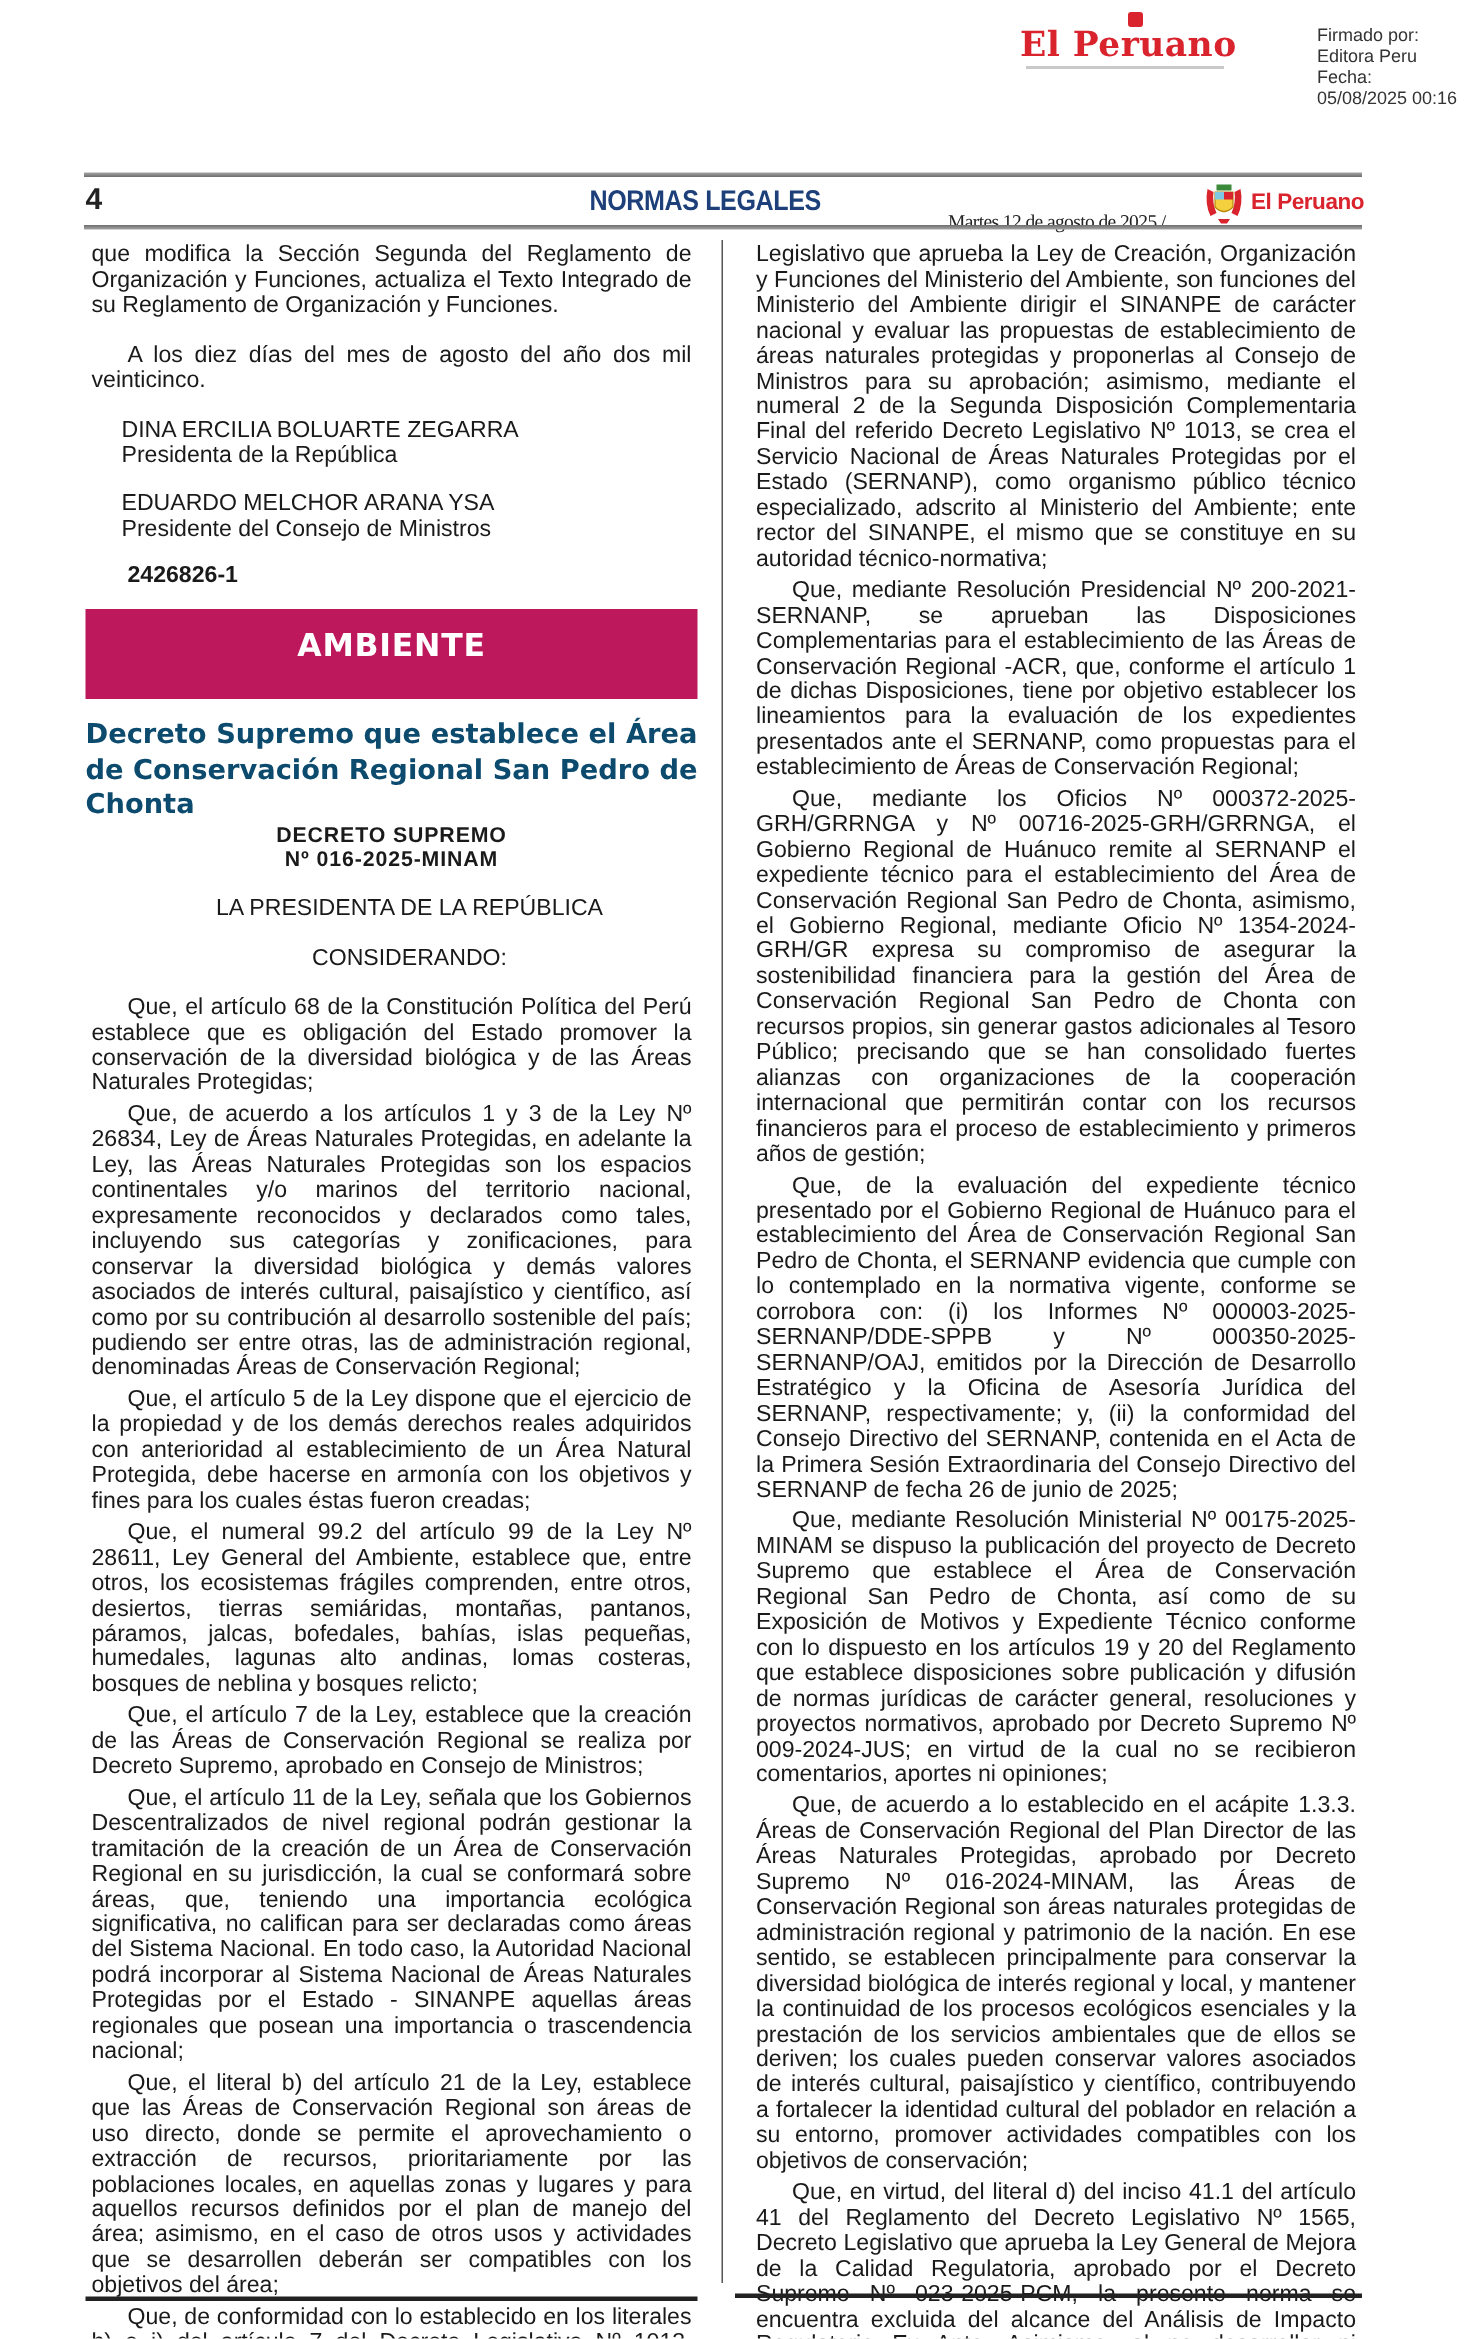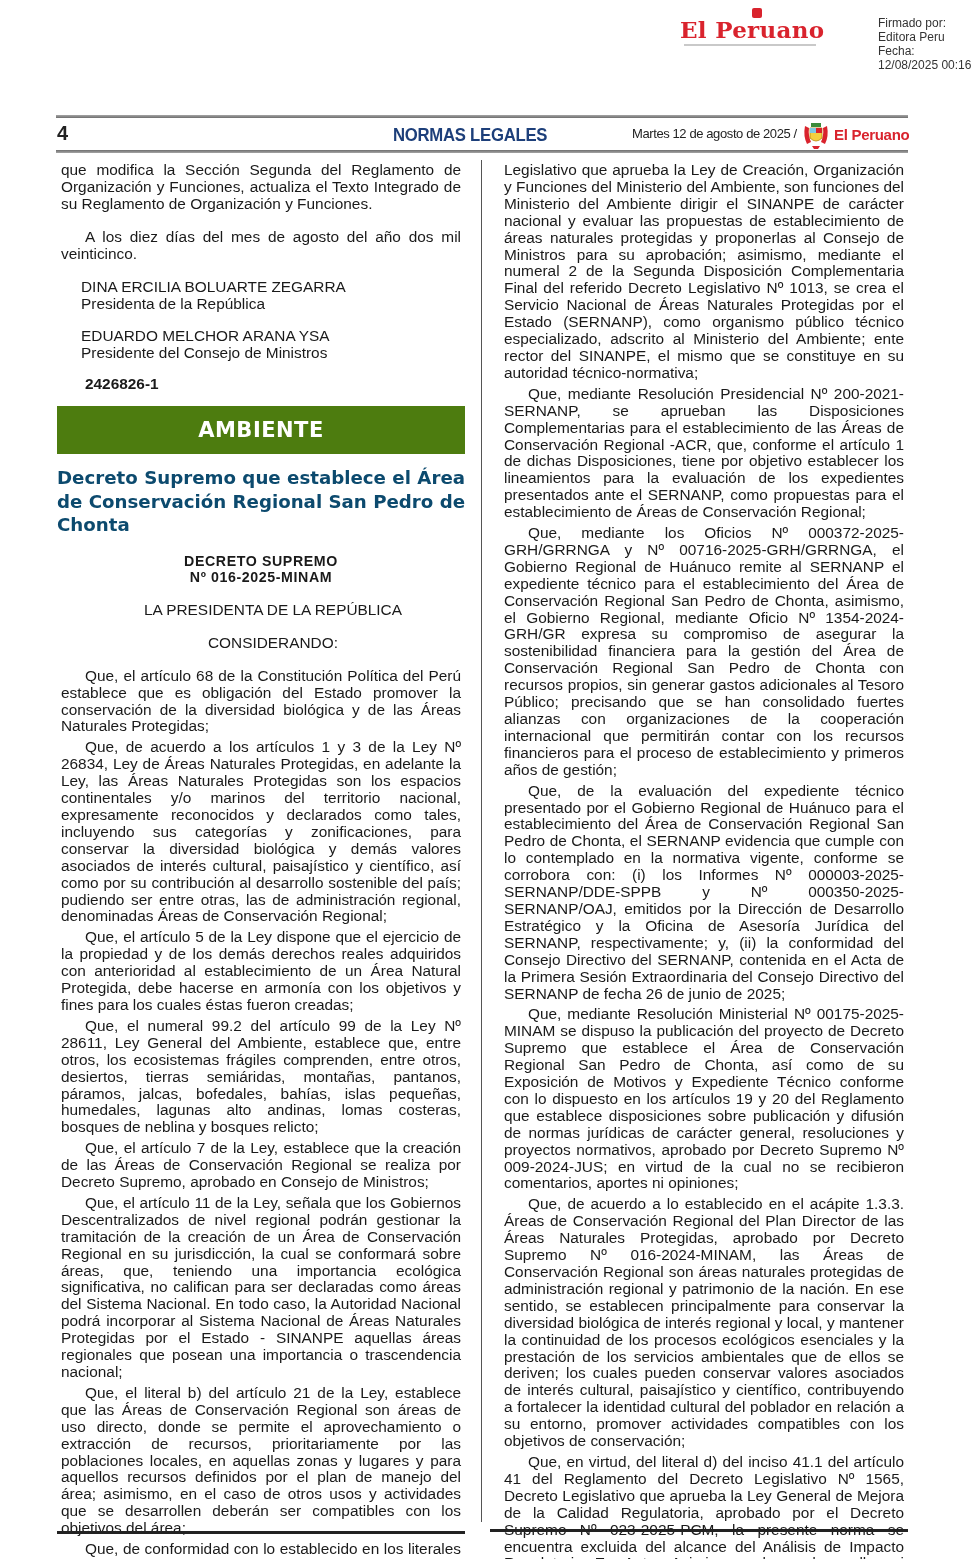--- a/index.html
+++ b/index.html
@@ -11,57 +11,57 @@
   .logo-top .crest { position: absolute; left: 72px; top: -8px; width: 10px; height: 10px; background: #d9232d; border-radius: 2px; }
   .logo-top .tagline { position: absolute; left: 4px; top: 28px; width: 132px; height: 2px; background: #c9c9c9; }
   .signature { position: absolute; left: 878px; top: 16px; font-size: 12px; line-height: 14px; color: #333; }
 
   
   .rule { position: absolute; left: 56px; width: 852px; background: #888; }
   .rule-top { top: 115px; height: 3px; background: linear-gradient(#a5a5a5, #6e6e6e); }
   .rule-bottom { top: 150px; height: 3px; background: linear-gradient(#6e6e6e, #a5a5a5); }
   .page-number { position: absolute; left: 57px; top: 122px; font-size: 20px; font-weight: bold; color: #222; }
   .section-title { position: absolute; left: 393px; top: 124px; font-size: 19px; font-weight: bold; color: #1d3f7a; letter-spacing: -0.3px; transform: scaleX(0.88); transform-origin: left; }
-  .date-line { position: absolute; left: 632px; top: 126px; font-size: 13px; color: #222; letter-spacing: -0.4px; }
+  .date-line { position: absolute; left: 632px; top: 140px; font-size: 13px; color: #222; letter-spacing: -0.4px; font-family: Liberation Serif, serif; }
   .crest-small { position: absolute; left: 803px; top: 120px; width: 26px; height: 30px; }
   .brand-small { position: absolute; left: 834px; top: 126px; font-size: 15px; font-weight: bold; color: #d9232d; letter-spacing: -0.3px; }
 
   
   .col { position: absolute; top: 158px; width: 408px; font-size: 15.4px; line-height: 16.9px; text-align: justify; color: #1a1a1a; }
   .col-left { left: 57px; }
   .col-right { left: 500px; }
   .col-divider { position: absolute; left: 481px; top: 160px; width: 1px; height: 1362px; background: #555; }
   .bottom-rule-left { position: absolute; left: 57px; top: 1531px; width: 408px; height: 3px; background: #222; }
   .bottom-rule-right { position: absolute; left: 490px; top: 1529px; width: 418px; height: 3px; background: #222; }
 
   p { margin: 4px; }
   .indent { text-indent: 24px; }
   .para-gap { margin-top: 16px; }
   .sig { padding-left: 24px; text-align: left; line-height: 17px; }
   .sig-block { margin-top: 15px; }
   .code-bold { font-weight: bold; padding-left: 24px; margin-top: 15px; }
 
-  .sector-band { margin-top: 14px; height: 48px; background: #4d7c0f; color: #fff; font-family: "DejaVu Sans", sans-serif; font-weight: bold; font-size: 21px; text-align: center; line-height: 48px; letter-spacing: 0.5px; }
+  .sector-band { margin-top: 14px; height: 60px; background: #be185d; color: #fff; font-family: "DejaVu Sans", sans-serif; font-weight: bold; font-size: 21px; text-align: center; line-height: 48px; letter-spacing: 0.5px; }
   .decree-title { margin-top: 12px; font-family: "DejaVu Sans", sans-serif; font-weight: bold; font-size: 18.2px; line-height: 23.5px; color: #0c4a6e; text-align: justify; }
-  .decree-head { margin-top: 16px; text-align: center; font-weight: bold; font-size: 14.2px; line-height: 16.5px; letter-spacing: 0.6px; }
+  .decree-head { text-align: center; font-weight: bold; font-size: 14.2px; line-height: 16.5px; letter-spacing: 0.6px; }
   .upper { padding-left: 24px; margin-top: 16px; text-align: center; }
   .body-start { margin-top: 16px; }
 </style>
 </head>
 <body>
 
 <div class="masthead">
   <div class="logo-top">
     <span class="crest"></span>
     <span>El Peruano</span>
     <span class="tagline"></span>
   </div>
   <div class="signature">
     <div>Firmado por: Editora Peru</div>
-    <div>Fecha: 12/08/2025 00:16</div>
+    <div>Fecha: 05/08/2025 00:16</div>
   </div>
 </div>
 
 <div class="rule rule-top"></div>
 <div class="page-number">4</div>
 <div class="section-title">NORMAS LEGALES</div>
 <div class="date-line">Martes 12 de agosto de 2025 /</div>
 <svg class="crest-small" viewBox="0 0 26 30">
   <path d="M2 6 Q0 16 4 24 L8 22 Q5 15 6 8 Z" fill="#d9232d"></path>
   <path d="M24 6 Q26 16 22 24 L18 22 Q21 15 20 8 Z" fill="#d9232d"></path>

